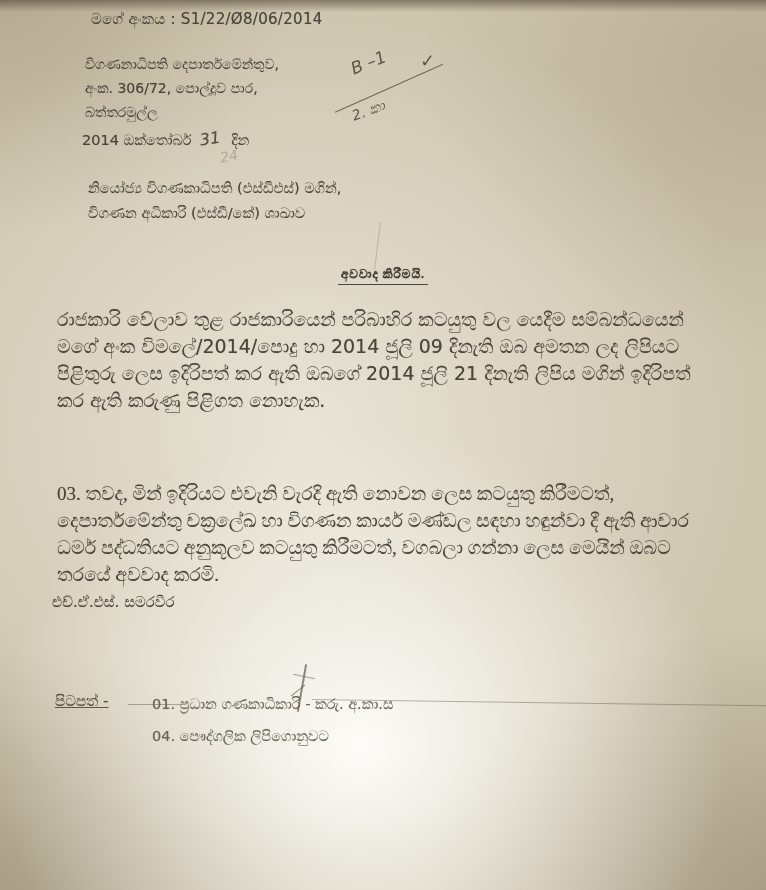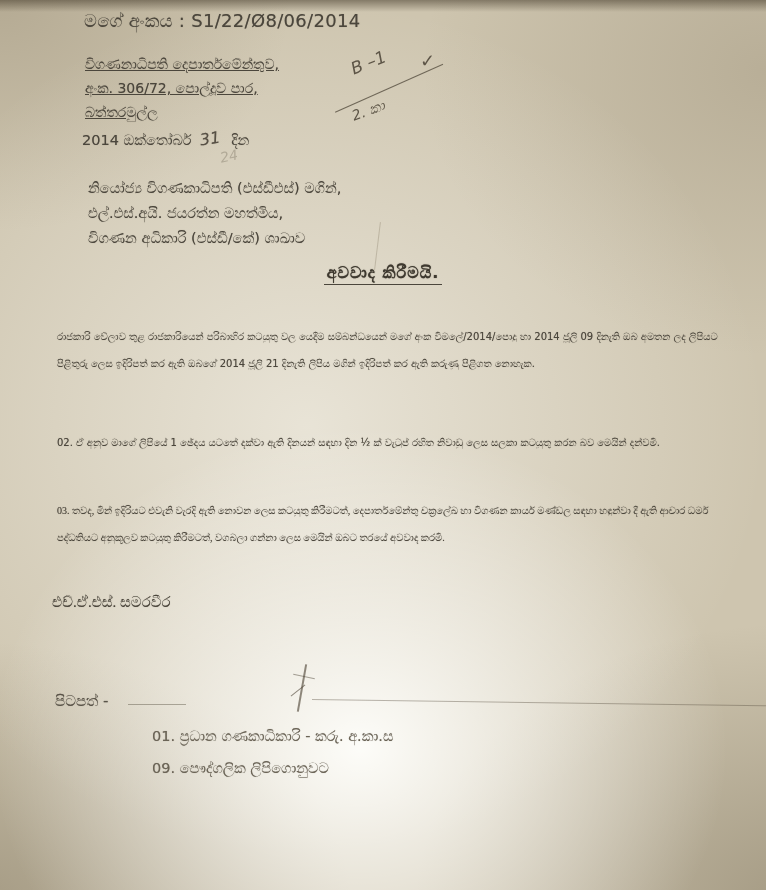--- a/index.html
+++ b/index.html
@@ -20,57 +20,58 @@
       radial-gradient(38% 26% at 0% 0%, rgba(108,94,68,0.26), rgba(108,94,68,0) 100%),
       radial-gradient(50% 32% at 104% 102%, rgba(96,84,60,0.38), rgba(96,84,60,0) 100%),
       radial-gradient(50% 30% at -4% 102%, rgba(96,84,60,0.38), rgba(96,84,60,0) 100%),
       #cec5af;
   }
 
   .typed { text-shadow: 0 0 0.7px rgba(75,70,60,0.55); }
 
   .abs { position: absolute; }
 
-  .ref-line { left: 84px; top: 10px; font-size: 18px; letter-spacing: 0.3px; }
+  .ref-line { left: 91px; top: 10px; font-size: 15px; letter-spacing: 0.3px; }
 
-  .sender { left: 85px; top: 52px; font-size: 14px; line-height: 24px; text-decoration: underline; }
+  .sender { left: 85px; top: 52px; font-size: 14px; line-height: 24px; }
 
   .date-line { left: 82px; top: 130px; font-size: 14.5px; }
   .hw-day {
     display: inline-block;
     font-style: italic;
     color: #575045;
     transform: rotate(-9deg) translateY(-1px);
     font-size: 16px;
     margin: 0 6px 0 4px;
   }
 
   .recipient { left: 88px; top: 176px; font-size: 14.5px; line-height: 25px; }
 
   .subject-wrap { left: 0; right: 0; top: 263px; text-align: center; }
   .subject {
     display: inline-block;
-    font-size: 16px;
+    font-size: 12px;
     font-weight: bold;
     letter-spacing: 1px;
     color: #3e392f;
     border-bottom: 1.6px solid #4b463c;
     padding: 0 3px 2px 3px;
     text-shadow: 0 0 1px rgba(62,57,47,0.7);
+    font-family: Liberation Serif, serif;
   }
 
-  .para { left: 57px; top: 0; width: 662px; font-size: 10px; line-height: 27px; text-align: left; margin-top: 17px; }
+  .para { left: 57px; top: 0; width: 662px; font-size: 19px; line-height: 27px; text-align: left; }
   .para.p1 { top: 306px; }
   .para.p2 { top: 412px; }
   .para.p3 { top: 480px; font-family: Liberation Serif, serif; }
 
-  .signature { left: 52px; top: 588px; font-size: 15px; line-height: 28px; font-family: Liberation Serif, serif; }
+  .signature { left: 52px; top: 588px; font-size: 15px; line-height: 28px; }
 
-  .copies-label { left: 55px; top: 692px; font-size: 15px; color: #5a5449; }
-  .copies-items { left: 152px; top: 688px; font-size: 14.5px; line-height: 32px; color: #6b6456; margin-top: 32px; }
+  .copies-label { left: 55px; top: 692px; font-size: 15px; color: #5a5449; text-decoration: underline; }
+  .copies-items { left: 152px; top: 688px; font-size: 14.5px; line-height: 32px; color: #6b6456; }
 
   
   .hw-note {
     left: 330px; top: 42px; width: 130px; height: 90px;
     transform: rotate(-16deg);
     color: #5d5547;
     font-style: italic;
     font-size: 17px;
   }
   .hw-note .top { position: absolute; left: 28px; top: 4px; transform: rotate(-6deg); }
@@ -124,38 +125,33 @@
     <span>2014 ඔක්තෝබර්</span>
     <span class="hw-day">31</span>
     <span>දින</span>
   </div>
 
   <div class="abs pencil-24">24</div>
   <div class="abs scratch"></div>
 
   <div class="abs recipient typed">
     <span class="line">නියෝජ්‍ය විගණකාධිපති (එස්ඩීඑස්) මගින්,</span>
-    <span class="line">එල්.එස්.අයි. ජයරත්න මහත්මිය,</span>
     <span class="line">විගණන අධිකාරි (එස්ඩී/කේ) ශාඛාව</span>
   </div>
 
   <div class="abs subject-wrap">
     <span class="subject">අවවාද කිරීමයි.</span>
   </div>
 
   <div class="abs para p1 typed">
     <span>රාජකාරි වේලාව තුළ රාජකාරියෙන් පරිබාහිර කටයුතු වල යෙදීම සම්බන්ධයෙන් මගේ අංක විමලේ/2014/පොදු</span>
     <span>හා 2014 ජූලි 09 දිනැති ඔබ අමතන ලද ලිපියට පිළිතුරු ලෙස ඉදිරිපත් කර ඇති ඔබගේ 2014 ජූලි 21 දිනැති</span>
     <span>ලිපිය මගින් ඉදිරිපත් කර ඇති කරුණු පිළිගත නොහැක.</span>
   </div>
 
-  <div class="abs para p2 typed">
-    <span>02. ඒ අනුව මාගේ ලිපියේ 1 ඡේදය යටතේ දක්වා ඇති දිනයන් සඳහා දින ½ ක් වැටුප් රහිත නිවාඩු ලෙස</span>
-    <span>සලකා කටයුතු කරන බව මෙයින් දන්වමි.</span>
-  </div>
 
   <div class="abs para p3 typed">
     <span>03. තවද, මින් ඉදිරියට එවැනි වැරදි ඇති නොවන ලෙස කටයුතු කිරීමටත්, දෙපාර්තමේන්තු චක්‍රලේඛ හා</span>
     <span>විගණන කාර්ය මණ්ඩල සඳහා හඳුන්වා දී ඇති ආචාර ධර්ම පද්ධතියට අනුකූලව කටයුතු කිරීමටත්, වගබලා</span>
     <span>ගන්නා ලෙස මෙයින් ඔබට තරයේ අවවාද කරමි.</span>
   </div>
 
   <div class="abs signature typed">
     <span class="line">එච්.ඒ.එස්. සමරවීර</span>
   </div>
@@ -163,16 +159,16 @@
   <div class="abs copies-label typed">පිටපත් -</div>
 
   <div class="abs dash-before"></div>
   <div class="abs long-line"></div>
   <div class="abs scribble-v"></div>
   <div class="abs scribble-x"></div>
   <div class="abs scribble-c"></div>
 
   <div class="abs copies-items typed">
     <span class="line">01. ප්‍රධාන ගණකාධිකාරි - කරු. අ.කා.ස</span>
-    <span class="line">09. පෞද්ගලික ලිපිගොනුවට</span>
+    <span class="line">04. පෞද්ගලික ලිපිගොනුවට</span>
   </div>
 
 </div>
 
 </body></html>

